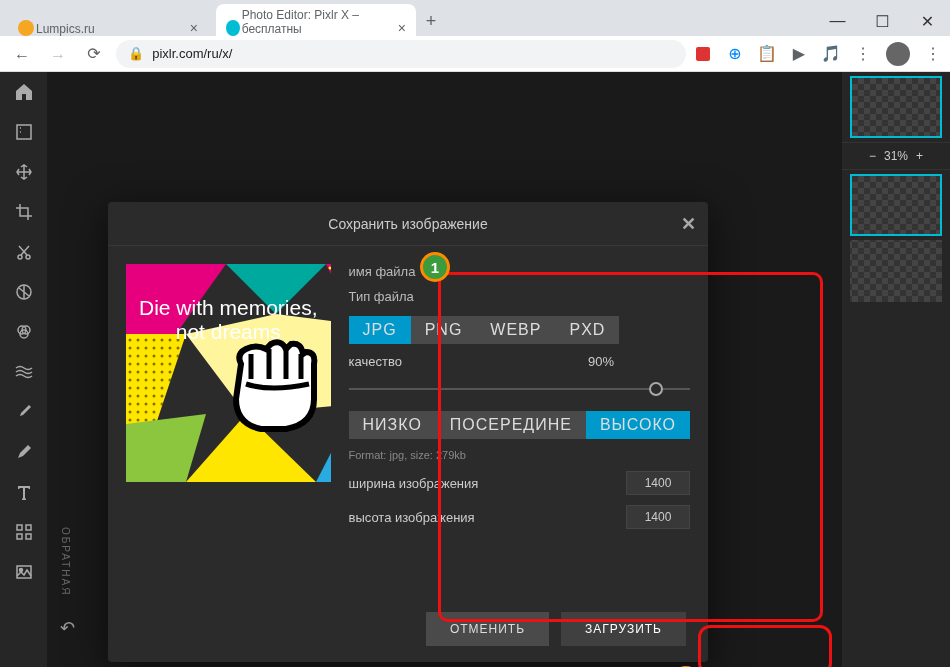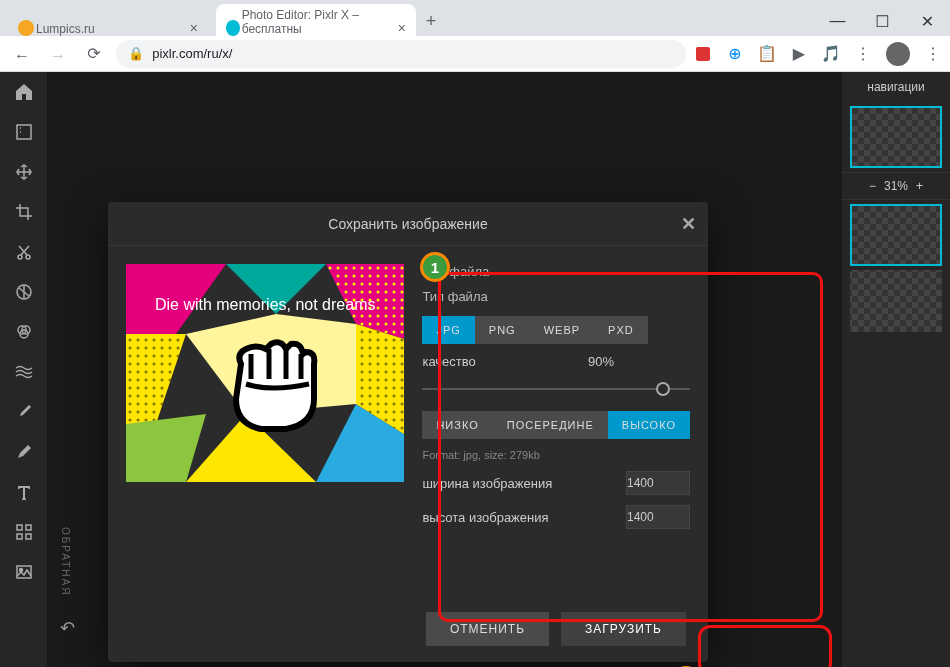--- a/index.html
+++ b/index.html
@@ -36,38 +36,38 @@
 .bottombar{position:absolute;left:60px;bottom:24px;display:flex;gap:20px;align-items:center;color:#999;font-size:12px}
 .bb-btn{padding:8px 18px;cursor:pointer}
 .bb-btn.active{background:#00749e;color:#fff}
 
 
 .modal{position:absolute;left:108px;top:130px;width:600px;height:460px;background:#2b2b2b;border-radius:4px;box-shadow:0 8px 40px rgba(0,0,0,.6);color:#ccc;z-index:10}
 .modal-head{height:44px;display:flex;align-items:center;justify-content:center;font-size:14px;position:relative;border-bottom:1px solid #383838}
 .modal-close{position:absolute;right:12px;color:#aaa;font-size:18px;font-weight:bold;cursor:pointer}
 .modal-body{display:flex;padding:18px;gap:18px;height:356px}
 .preview{width:294px;height:218px;position:relative;overflow:hidden}
-.preview-text{position:absolute;top:32px;left:0;width:100%;text-align:center;color:#fff;font-size:16px;z-index:2;font-weight:400}
+.preview-text{position:absolute;top:32px;left:0;width:100%;text-align:center;color:#fff;font-size:21px;z-index:2;font-weight:400}
 .form{flex:1;display:flex;flex-direction:column;gap:10px;font-size:13px}
 .form label{font-size:13px;color:#bbb}
 .row{display:flex;gap:8px;align-items:center}
 .text-input{flex:1;height:30px;background:#383838;border:1px solid #444;color:#999;padding:0 8px;font-size:12px}
 .ext{color:#ccc;font-size:13px;text-decoration:underline dotted}
 .btn-group{display:flex;gap:0;margin-top:2px}
-.btn-group button{height:28px;padding:4px 14px;background:#4a4a4a;color:#ddd;border:none;font-size:11px;cursor:pointer;letter-spacing:1px}
+.btn-group button{height:28px;padding:4px 14px;background:#4a4a4a;color:#ddd;border:none;font-size:16px;cursor:pointer;letter-spacing:1px}
 .btn-group button.active{background:#0099cc}
 .qual-row{display:flex;align-items:flex-start;gap:18px}
 .qual-label{flex:0 0 auto}
 .qual-val{color:#ccc;margin-left:auto;margin-right:76px}
 .slider{height:20px;position:relative}
 .slider-track{position:absolute;top:50%;left:0;right:0;height:2px;background:#555;transform:translateY(-50%)}
 .slider-thumb{position:absolute;top:50%;left:90%;width:14px;height:14px;border:2px solid #aaa;border-radius:50%;background:#2b2b2b;transform:translate(-50%,-50%);cursor:pointer}
 .fmt{font-size:11px;color:#888}
 .dim-row{display:flex;align-items:center;justify-content:space-between}
-.dim-input{width:64px;height:24px;background:#383838;border:1px solid #444;color:#ccc;text-align:left;font-size:12px}
+.dim-input{width:64px;height:24px;background:#383838;border:1px solid #444;color:#ccc;text-align:center;font-size:12px}
 .modal-foot{position:absolute;bottom:16px;right:22px;display:flex;gap:12px}
 .modal-foot button{height:34px;padding:0 24px;border:none;font-size:12px;cursor:pointer;letter-spacing:1px}
 .btn-cancel{background:#4a4a4a;color:#ddd}
 .btn-primary{background:#404040;color:#fff}
 
 
 .hl1{position:absolute;border:3px solid #e11;border-radius:10px;left:438px;top:200px;width:385px;height:350px;z-index:20;pointer-events:none}
 .hl2{position:absolute;border:3px solid #e11;border-radius:12px;left:698px;top:553px;width:134px;height:50px;z-index:20;pointer-events:none}
 .marker{position:absolute;width:30px;height:30px;border-radius:50%;background:#3c9b3c;border:3px solid #ff8a00;color:#fff;font-weight:bold;display:flex;align-items:center;justify-content:center;z-index:21;font-size:15px}
 
@@ -192,21 +192,20 @@
     <div class="tool">
         <svg width="18" height="18" viewBox="0 0 18 18" fill="none" stroke="currentColor" stroke-width="1.5">
           <rect x="2" y="3" width="14" height="12"></rect>
           <circle cx="6" cy="7" r="1.5" fill="currentColor"></circle>
           <path d="M2 13l4-4 3 3 3-5 4 6"></path>
         </svg>
       </div>
   </div>
 
   <div class="rightpanel">
-    <div class="rp-head">навигации</div>
     <div class="thumb"></div>
     <div class="zoom">
       <span>−</span>
       <span>31%</span>
       <span>+</span>
     </div>
     <div class="thumb" style="border-color:#00bcd4"></div>
     <div class="thumb" style="border-color:transparent"></div>
   </div>
 

